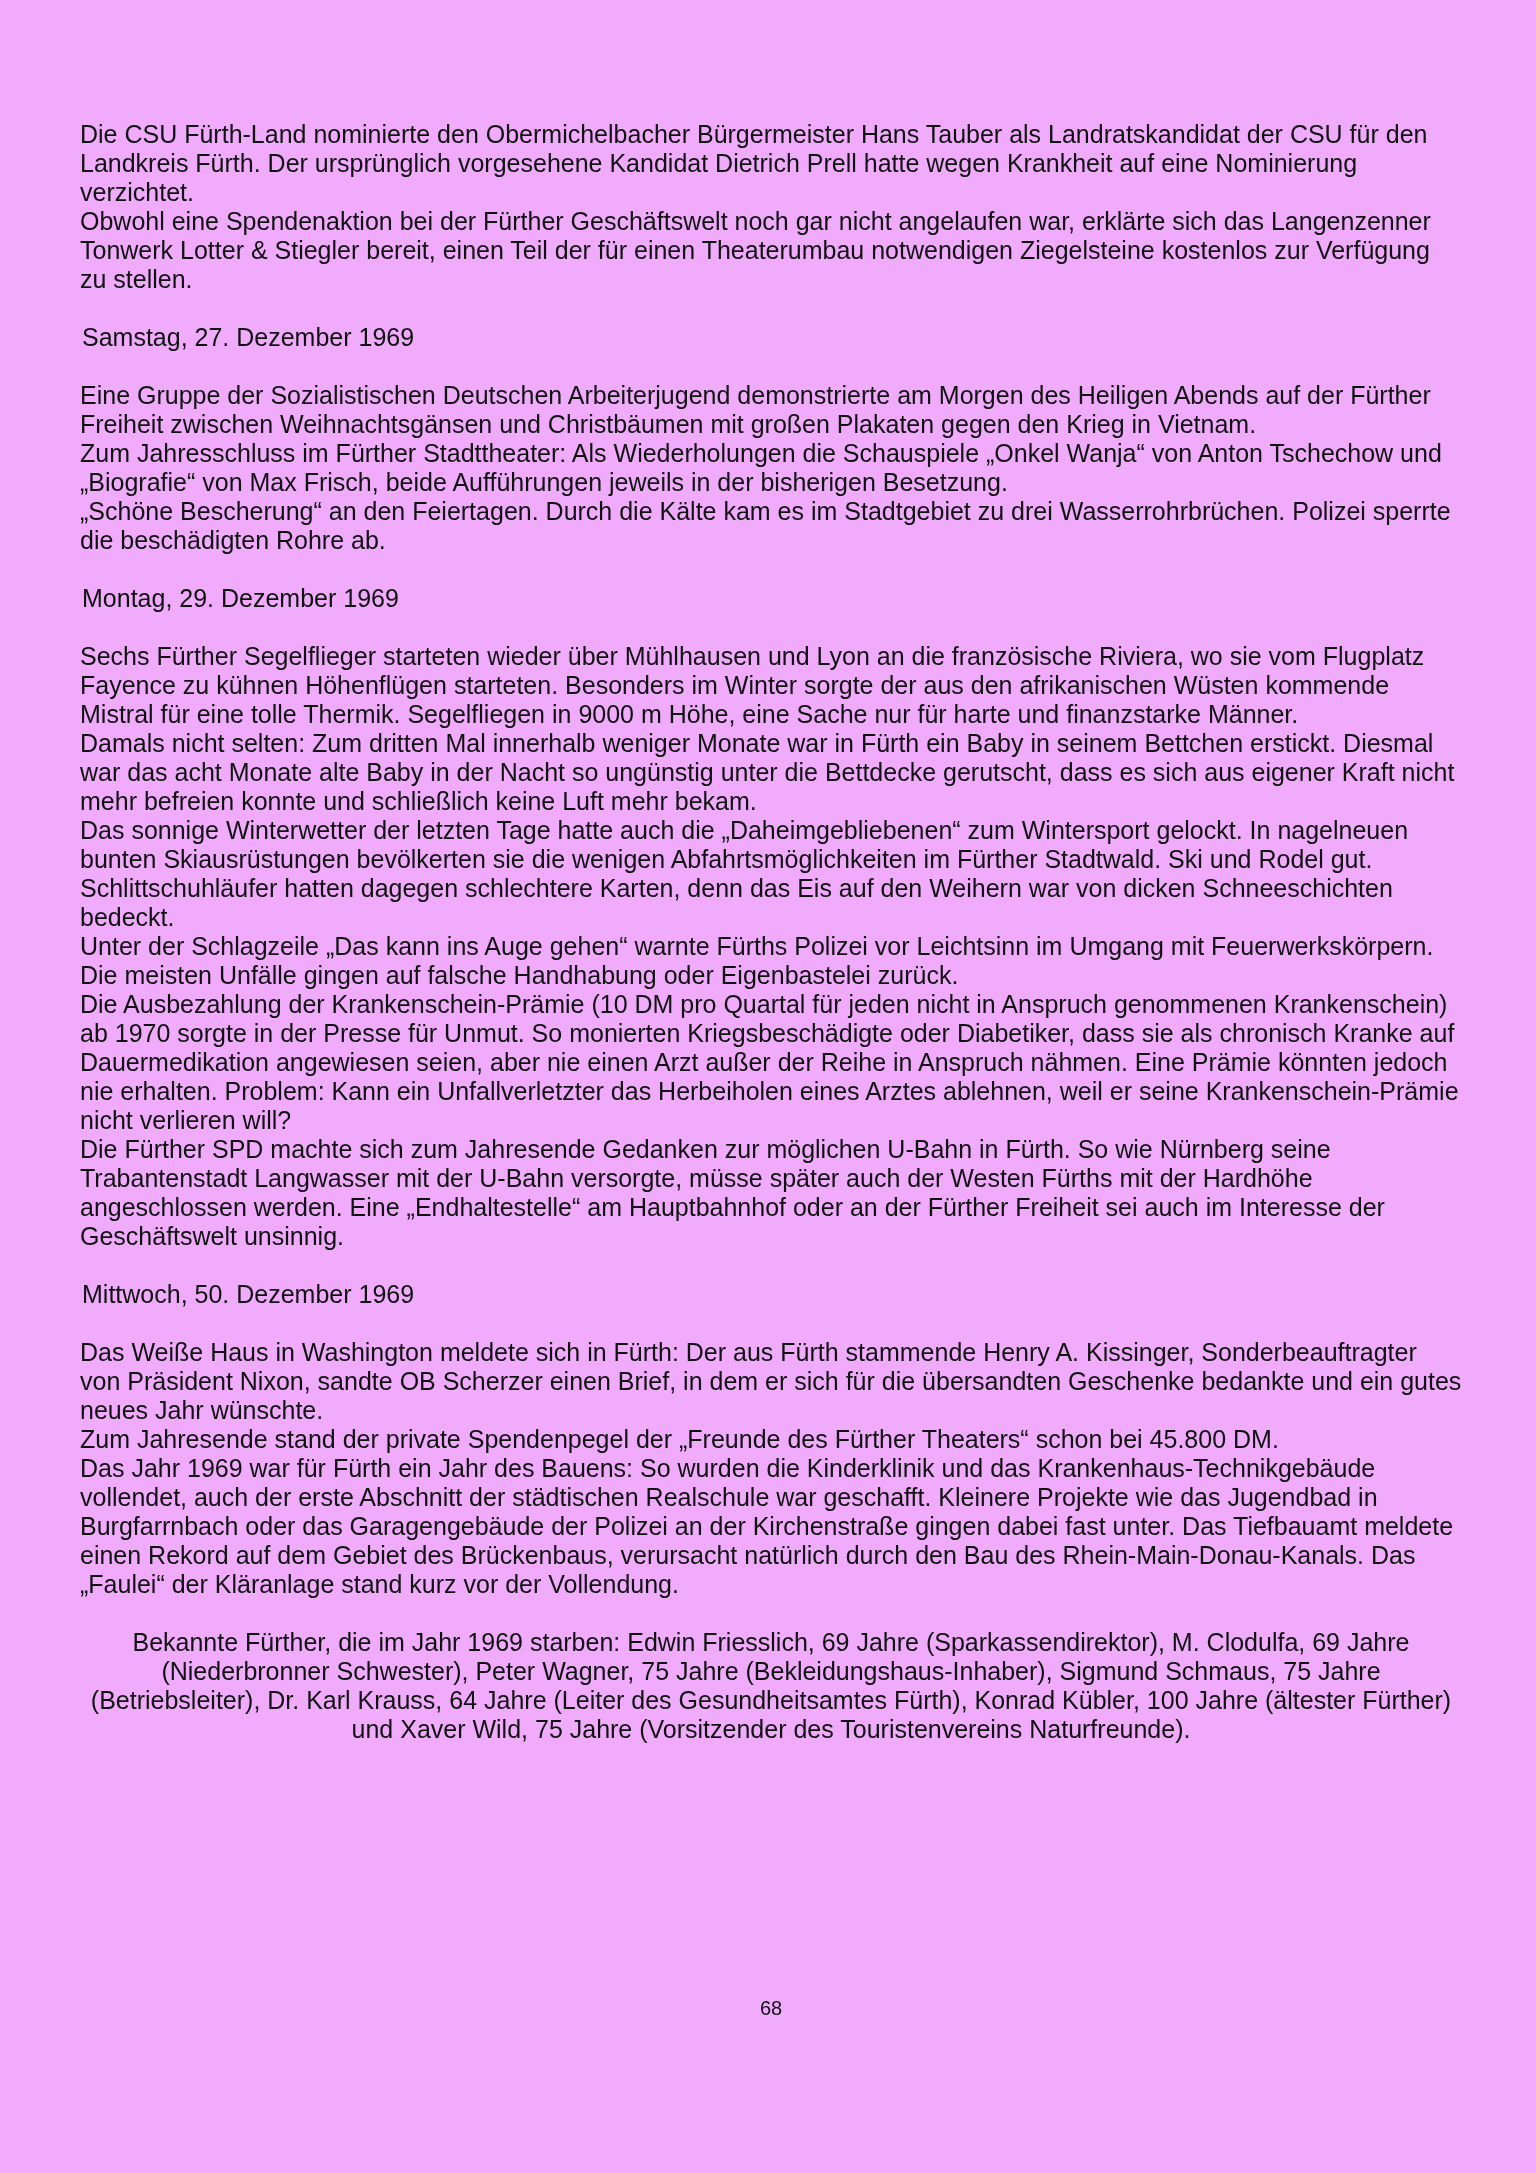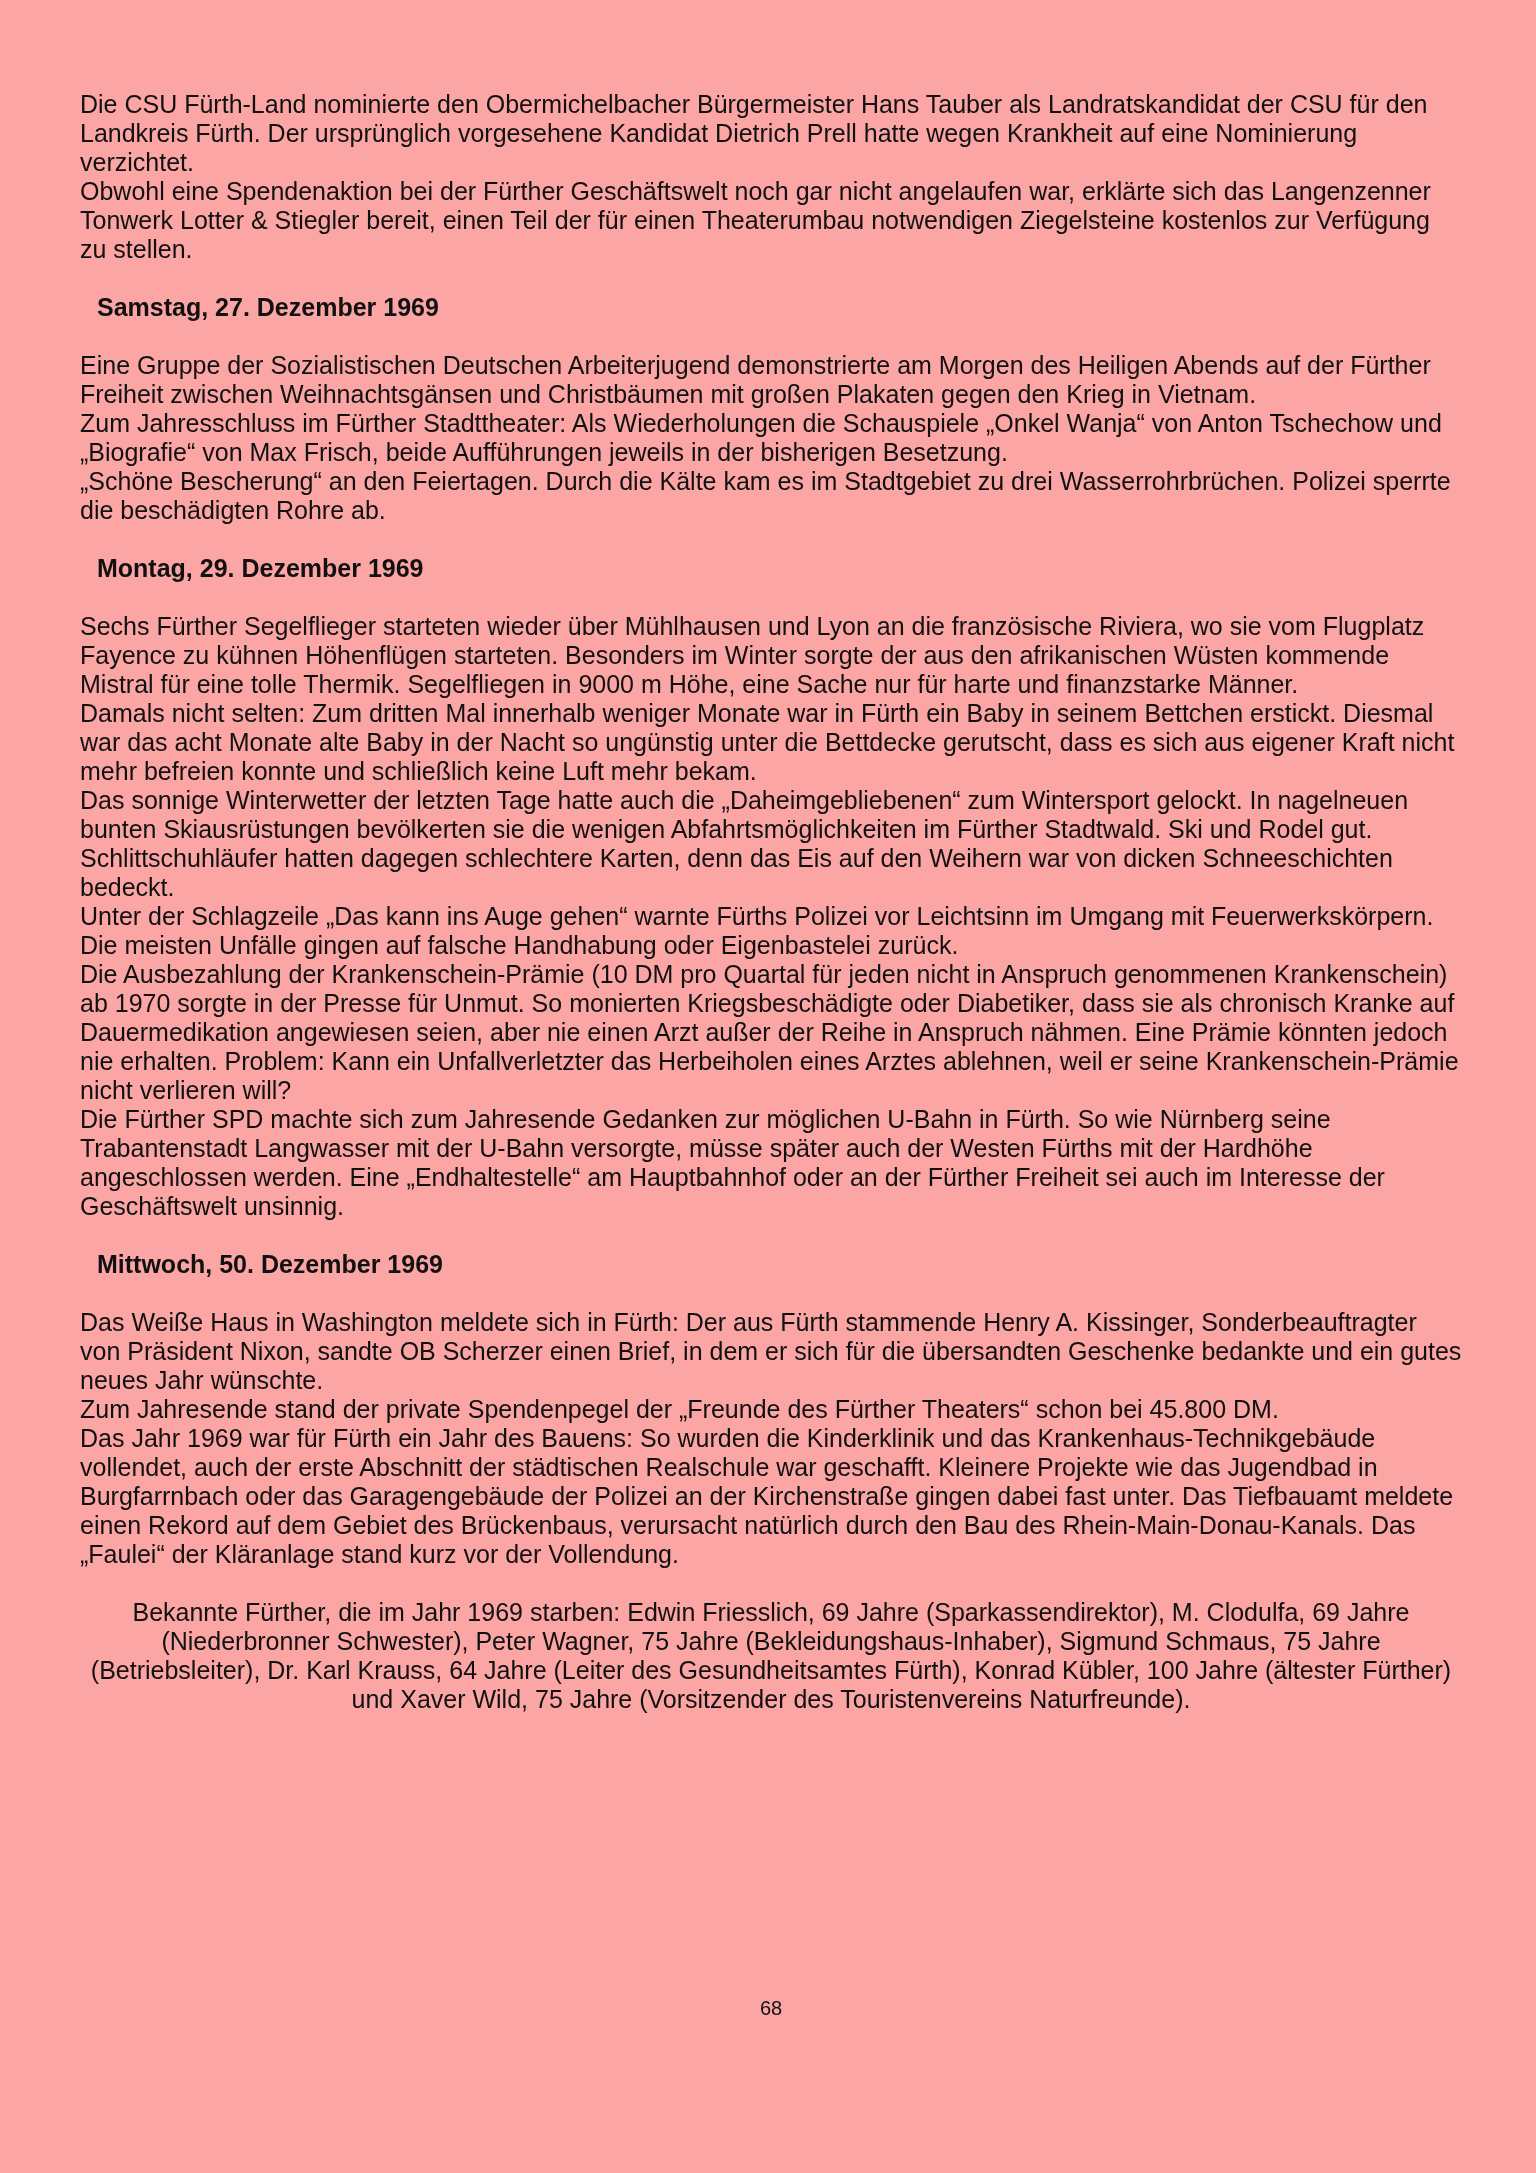--- a/index.html
+++ b/index.html
@@ -1,37 +1,37 @@
 <!DOCTYPE html>
 <html><head>
 <meta charset="utf-8">
 <style>
   * { margin: 0; padding: 0; box-sizing: border-box; }
   html, body { background: #ffffff; }
   body { width: 1536px; height: 2173px; overflow: hidden; }
   .page {
     width: 1536px;
     height: 2173px;
-    background: #fca5a5;
+    background: #f0abfc;
     color: #111111;
     font-family: "Liberation Sans", "DejaVu Sans", sans-serif;
     font-size: 25px;
     line-height: 29px;
     display: flex;
     flex-direction: column;
-    padding: 90px 74px 150px 80px;
+    padding: 120px 74px 150px 80px;
   }
   .body-text { width: 100%; }
   .body-text p { margin: 0; }
   .body-text p.spaced { margin-top: 29px; text-align: center; }
   .body-text h2 {
     font-size: 25px;
     line-height: 29px;
-    font-weight: bold;
-    margin: 29px 0 29px 17px;
+    font-weight: normal;
+    margin: 29px 0 29px 2px;
   }
   .footer {
     margin-top: auto;
     text-align: center;
     font-size: 20px;
     line-height: 29px;
   }
 </style>
 </head>
 <body>

